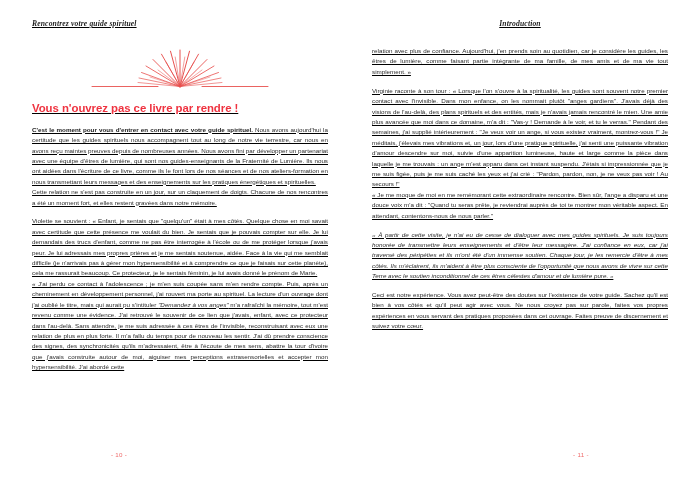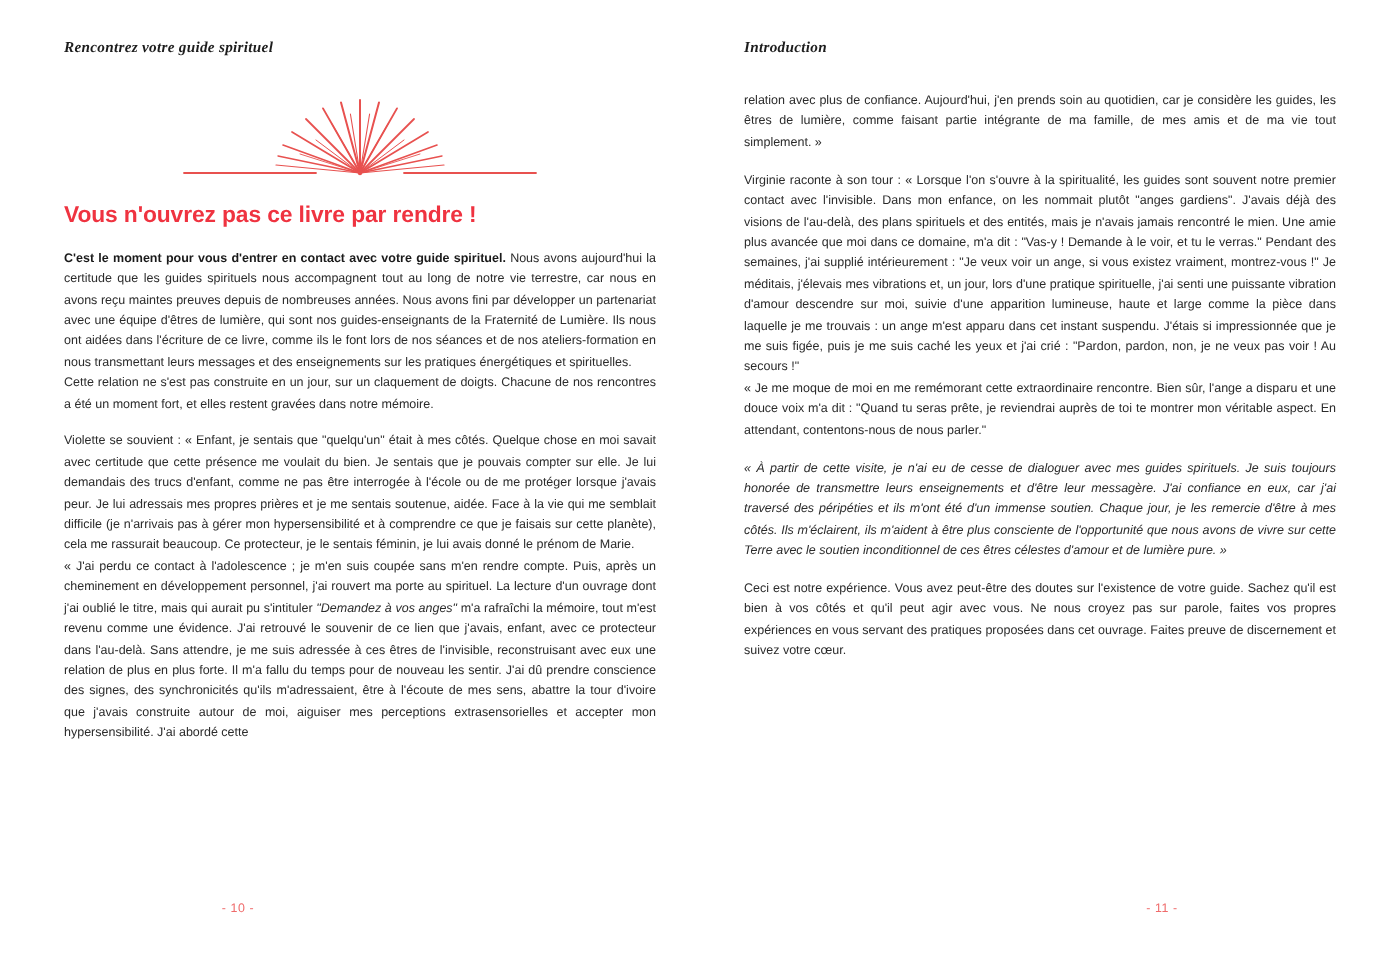--- a/index.html
+++ b/index.html
@@ -20,38 +20,39 @@
     height: 490px;
     background: #ffffff;
     display: flex;
   }
 
   .page {
     position: relative;
     width: 350px;
     height: 490px;
     box-sizing: border-box;
+    text-decoration: underline;
   }
 
   .page-left  { padding: 18px 22px 0 32px; }
   .page-right { padding: 18px 32px 0 22px; }
 
   
   .running-head {
     font-family: "Liberation Serif", serif;
     font-style: italic;
     font-weight: bold;
     font-size: 7.6px;
     color: #1d1d1d;
     letter-spacing: 0.15px;
     height: 12px;
     line-height: 12px;
     white-space: nowrap;
   }
-  .running-head.right { text-align: left; }
+  .running-head.right { text-align: center; }
 
   
   .ornament-wrap {
     margin-top: 16px;
     height: 46px;
     display: flex;
     align-items: flex-end;
     justify-content: center;
   }
   .ornament { display: block; }

